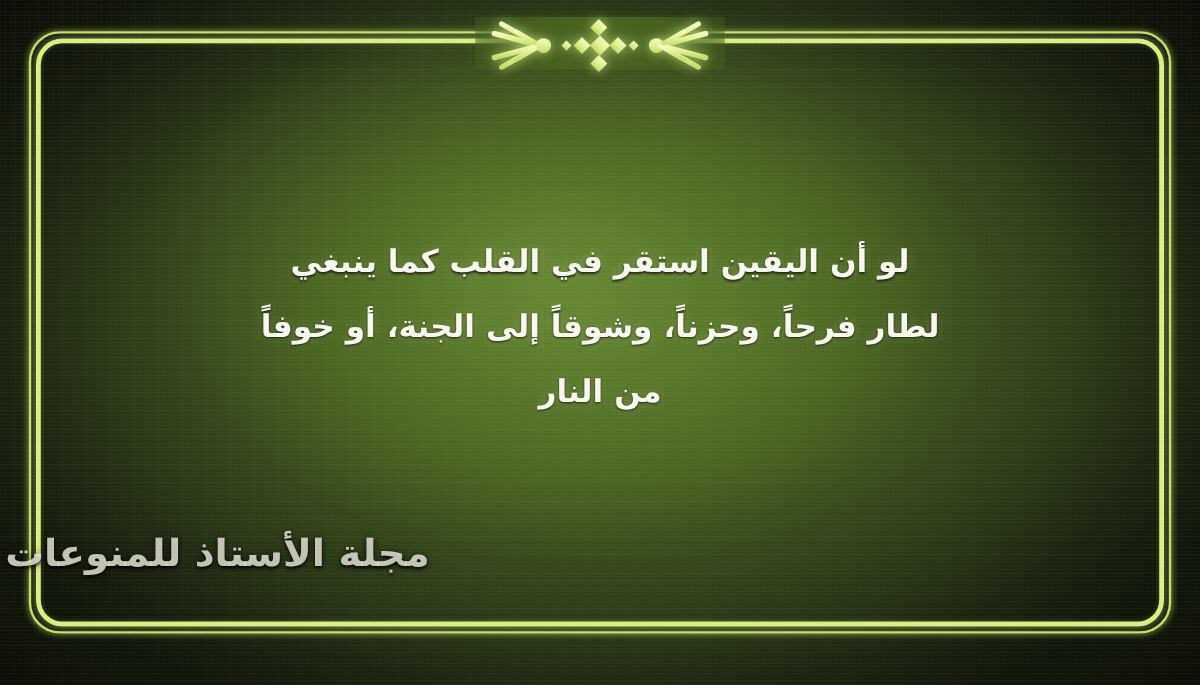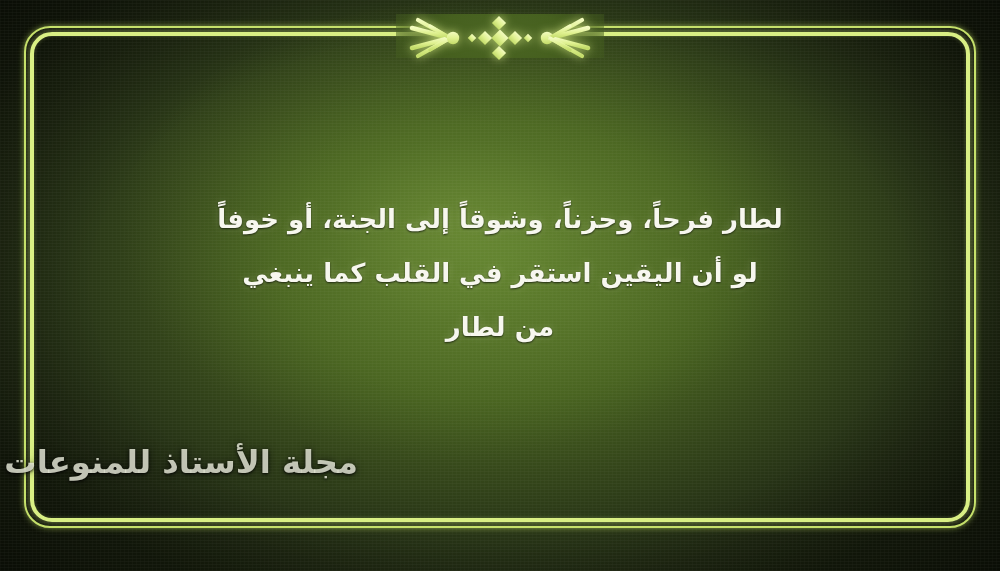--- a/index.html
+++ b/index.html
@@ -212,20 +212,20 @@
       <path d="M160 24 L198 14" stroke-width="4.6"></path>
       <path d="M160 24 L202 24" stroke-width="4.8"></path>
       <path d="M160 24 L198 34" stroke-width="4.6"></path>
       <path d="M160 24 L192 42" stroke-width="4.2"></path>
       <path d="M160 24 L180 12" stroke-width="3.4"></path>
       <path d="M160 24 L180 36" stroke-width="3.4"></path>
     </g>
   </svg>
 
   <div id="quote">
+    <span class="qline">لو أن اليقين استقر في القلب كما ينبغي</span>
     <span class="qline">لطار فرحاً، وحزناً، وشوقاً إلى الجنة، أو خوفاً</span>
-    <span class="qline">لو أن اليقين استقر في القلب كما ينبغي</span>
-    <span class="qline">من لطار</span>
+    <span class="qline">من النار</span>
   </div>
 
   <div id="watermark">مجلة الأستاذ للمنوعات</div>
 
 </div>
 
 </body></html>

